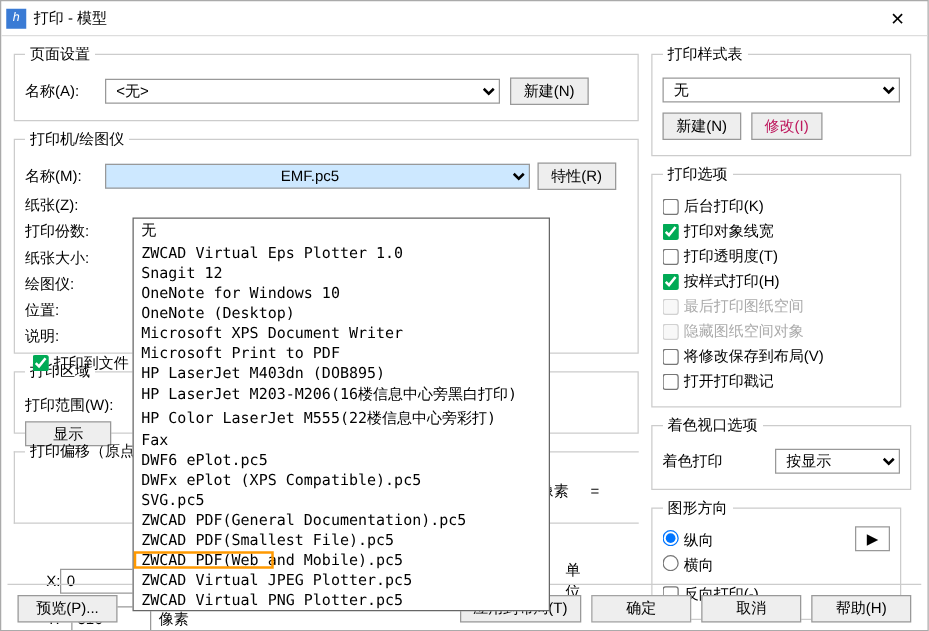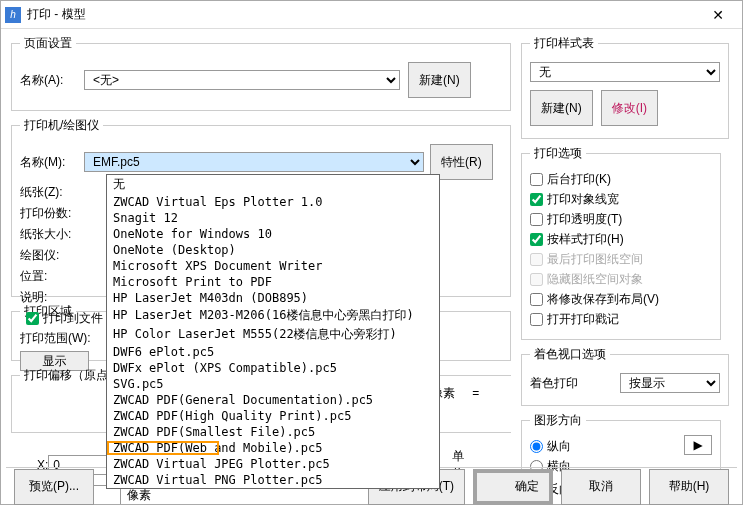--- a/index.html
+++ b/index.html
@@ -9,40 +9,40 @@
 .titlebar .title { flex: 1; }
 .titlebar .close { width: 40px; text-align: center; font-size: 14px; cursor: pointer; }
 .content { display: flex; padding: 6px 10px 0 10px; position: relative; }
 .left-col { width: 500px; }
 .right-col { width: 210px; padding-left: 10px; }
 fieldset { border: 1px solid #ccc; padding: 6px 8px 8px 8px; margin-bottom: 6px; }
 legend { padding: 0 4px; }
 .row { display: flex; align-items: center; margin: 4px 0; }
 .row label { width: 64px; }
 select, input[type=text] { border: 1px solid #999; background: #fff; height: 20px; padding: 0 4px; }
-button { border: 1px solid #999; background: #eee; height: 36px; padding: 0 10px; cursor: pointer; }
+button { border: 1px solid #999; background: #eee; height: 22px; padding: 0 10px; cursor: pointer; }
 .page-name-select { width: 316px; margin-right: 8px; }
-.print-name-select { width: 340px; margin-right: 6px; background: #cde8ff; }
+.print-name-select { width: 340px; margin-right: 6px; background: #cde8ff; text-align: center; }
 .small-btn { height: 20px; }
 .preview-box { position:absolute; left: 500px; top: 172px; width: 140px; height: 110px; background:#000; }
 .dim-w { position:absolute; color:#fff; font-size:10px; left:58px; top:-14px; }
 .dim-h { position:absolute; color:#fff; font-size:10px; right:-14px; top:40px; transform: rotate(90deg); }
 .preview-hatched { position:absolute; left:22px; top:6px; width:112px; height:96px; border:1px solid #f33; background: repeating-linear-gradient(60deg,#000,#000 4px,#fff 4px,#fff 5px); }
 .preview-redline { position:absolute; right:2px; top:6px; width:2px; height:96px; background:#f33; }
 .dropdown { position:absolute; left:105px; top:145px; width:334px; background:#fff; border:1px solid #666; z-index:20; }
 .dropdown div { padding:1px 6px; font-family: SimSun, monospace; white-space:nowrap; overflow:hidden; }
 .dropdown .hl-orange { position:absolute; border:2px solid #f90; pointer-events:none; }
 .right-col fieldset .row label { width: 60px; }
 .chk-row { margin:3px 0; display:flex; align-items:center; }
 .chk-row input { margin-right:4px; accent-color:#0a5; }
 .buttons-bar { position:absolute; left:6px; right:6px; bottom:6px; height:32px; border-top:1px solid #ccc; display:flex; align-items:center; padding:6px 4px 0 4px; }
 .buttons-bar .spacer { flex:1; }
 .buttons-bar button { margin:0 4px; min-width:80px; }
 .upside { display:inline-flex; transform: scaleY(-1); }
-.radio-row { margin:3px 0; display:flex; align-items:center; }
+.radio-row { margin:3px 0; display:flex; align-items:flex-start; }
 .radio-row input { margin-right:4px; }
 .orient-icon { border:1px solid #999; width:28px; height:20px; display:inline-flex; align-items:center; justify-content:center; margin-left:20px; }
 .offset-row { display:flex; align-items:center; margin:3px 0; }
 .offset-row label { width:20px; }
 .offset-row input { width:64px; }
 .below-dd { position:absolute; left:36px; top:416px; width:240px; }
 .region-peek { position:absolute; left:260px; top:356px; font-size:12px; }
 .reg2 { position:absolute; left:290px; top:430px; display:flex; align-items:center; }
 </style>
 </head>
@@ -192,25 +192,25 @@
       <div>无</div>
       <div>ZWCAD Virtual Eps Plotter 1.0</div>
       <div>Snagit 12</div>
       <div>OneNote for Windows 10</div>
       <div>OneNote (Desktop)</div>
       <div>Microsoft XPS Document Writer</div>
       <div>Microsoft Print to PDF</div>
       <div>HP LaserJet M403dn (DOB895)</div>
       <div>HP LaserJet M203-M206(16楼信息中心旁黑白打印)</div>
       <div>HP Color LaserJet M555(22楼信息中心旁彩打)</div>
+      <div>Fax</div>
       <div>DWF6 ePlot.pc5</div>
       <div>DWFx ePlot (XPS Compatible).pc5</div>
       <div>SVG.pc5</div>
       <div>ZWCAD PDF(General Documentation).pc5</div>
-      <div>ZWCAD PDF(High Quality Print).pc5</div>
       <div>ZWCAD PDF(Smallest File).pc5</div>
       <div>ZWCAD PDF(Web and Mobile).pc5</div>
       <div>ZWCAD Virtual JPEG Plotter.pc5</div>
       <div>ZWCAD Virtual PNG Plotter.pc5</div>
       <div class="hl-orange" style="left: 0px; right: 220px; top: 266px; height: 14px;"></div>
     </div>
 
   <div class="region-peek">
      <span style="margin-left:170px;">像素</span>
      <span style="margin-left:14px;">=</span>
@@ -230,16 +230,16 @@
   <div class="reg2">
     <input type="checkbox" style="">
       <span>填充视觉(E)</span>
   </div>
 </div>
 
 <div class="buttons-bar">
   <button>预览(P)...</button>
   <span class="spacer"></span>
   <button>应用到布局(T)</button>
-  <button style="border:4px solid #a3a3a3;text-align:right;">确定</button>
+  <button style="border:1px solid #a3a3a3;">确定</button>
   <button>取消</button>
   <button>帮助(H)</button>
 </div>
 
 </body></html>

